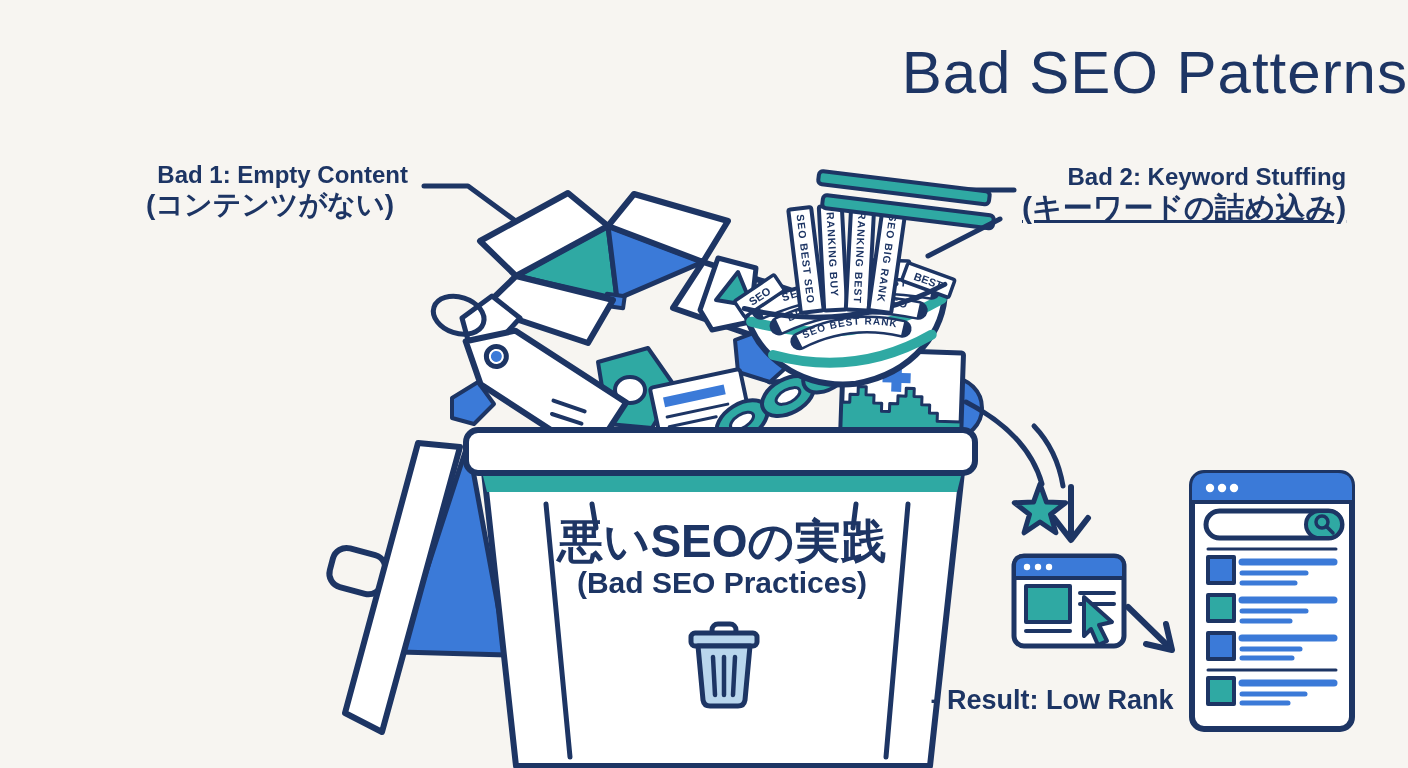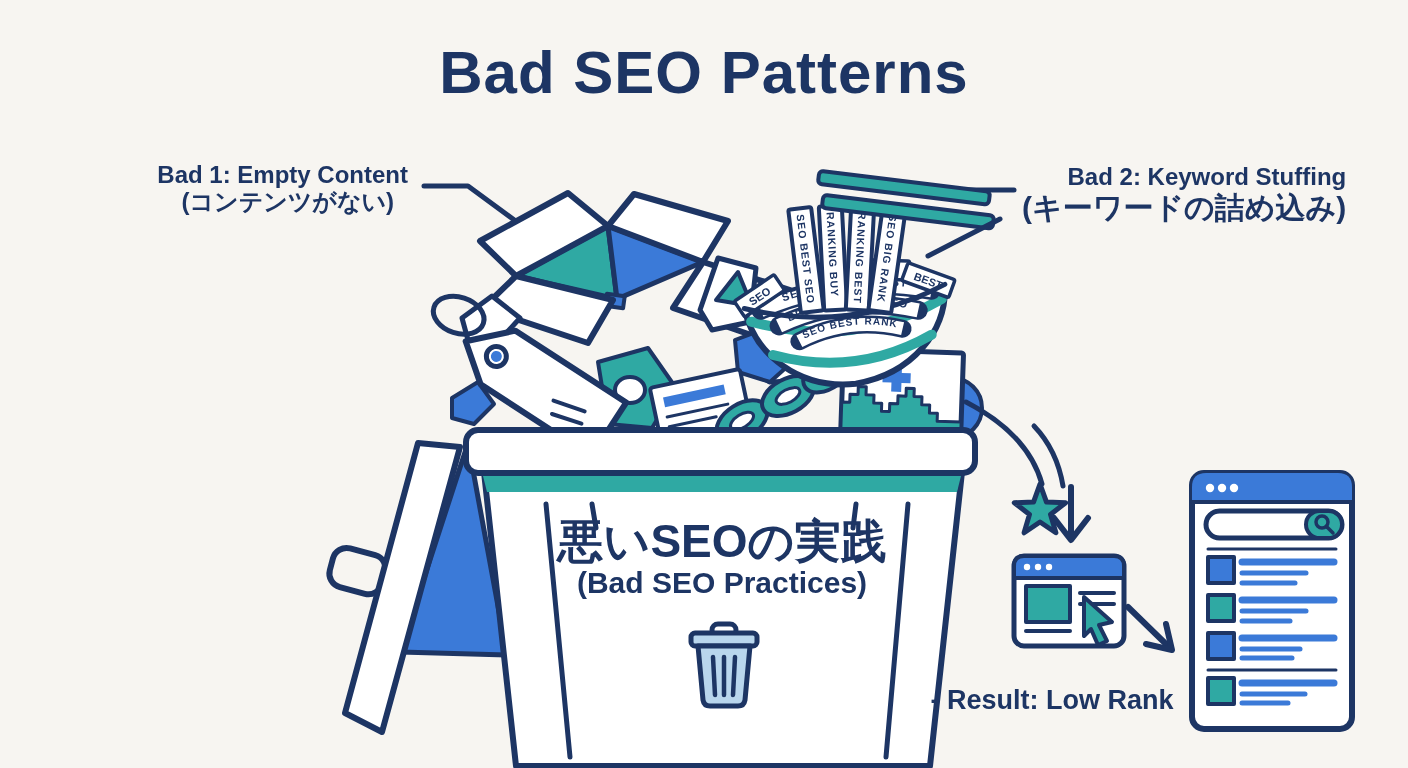--- a/index.html
+++ b/index.html
@@ -3,29 +3,29 @@
 <meta charset="utf-8">
 <style>
   :root{
     --navy:#1d3564; --blue:#3b7ad8; --teal:#2fa9a3; --light-blue:#b9d6ed;
     --background:#f7f5f1; --white:#ffffff;
   }
   html,body{margin:0;padding:0;}
   body{font-family:"Liberation Sans","DejaVu Sans",sans-serif;background:#e8e6e2;}
   .stage{position:relative;width:1408px;height:768px;background:var(--background);overflow:hidden;}
   .stage svg{position:absolute;left:0;top:0;}
-  .title{position:absolute;top:38px;left:0;width:100%;text-align:center;
-         font-size:60px;font-weight:700;color:var(--navy);letter-spacing:1px;}
+  .title{position:absolute;top:38px;left:0;width:100%;text-align:right;
+         font-size:60px;font-weight:400;color:var(--navy);letter-spacing:1px;}
   .callout{position:absolute;color:var(--navy);font-weight:bold;line-height:1.12;}
   .callout .l1{font-size:24px;white-space:nowrap;}
-  .callout .l2{font-size:24px;white-space:nowrap;}
+  .callout .l2{font-size:28px;white-space:nowrap;}
   .bad1{top:162px;right:1000px;text-align:right;}
   .bad1 .l2{padding-right:14px;}
   .bad2{top:164px;left:1022px;text-align:right;}
-  .bad2 .l2{font-size:30px;}
+  .bad2 .l2{font-size:30px;text-decoration:underline;}
   .result{top:670px;left:923px;width:258px;text-align:center;}
   .result .l1{font-size:27px;margin-top:15px;}
   .result .l2{font-size:26px;}
   
   .o{stroke:var(--navy);stroke-linejoin:round;stroke-linecap:round;}
   .fw{fill:var(--white);} .fb{fill:var(--blue);} .ft{fill:var(--teal);}
   .fl{fill:var(--light-blue);} .nf{fill:none;} .nd{fill:#fff;stroke:none;}
   svg text{fill:var(--navy);font-weight:bold;font-family:"Liberation Sans","DejaVu Sans",sans-serif;}
 </style>
 </head>

